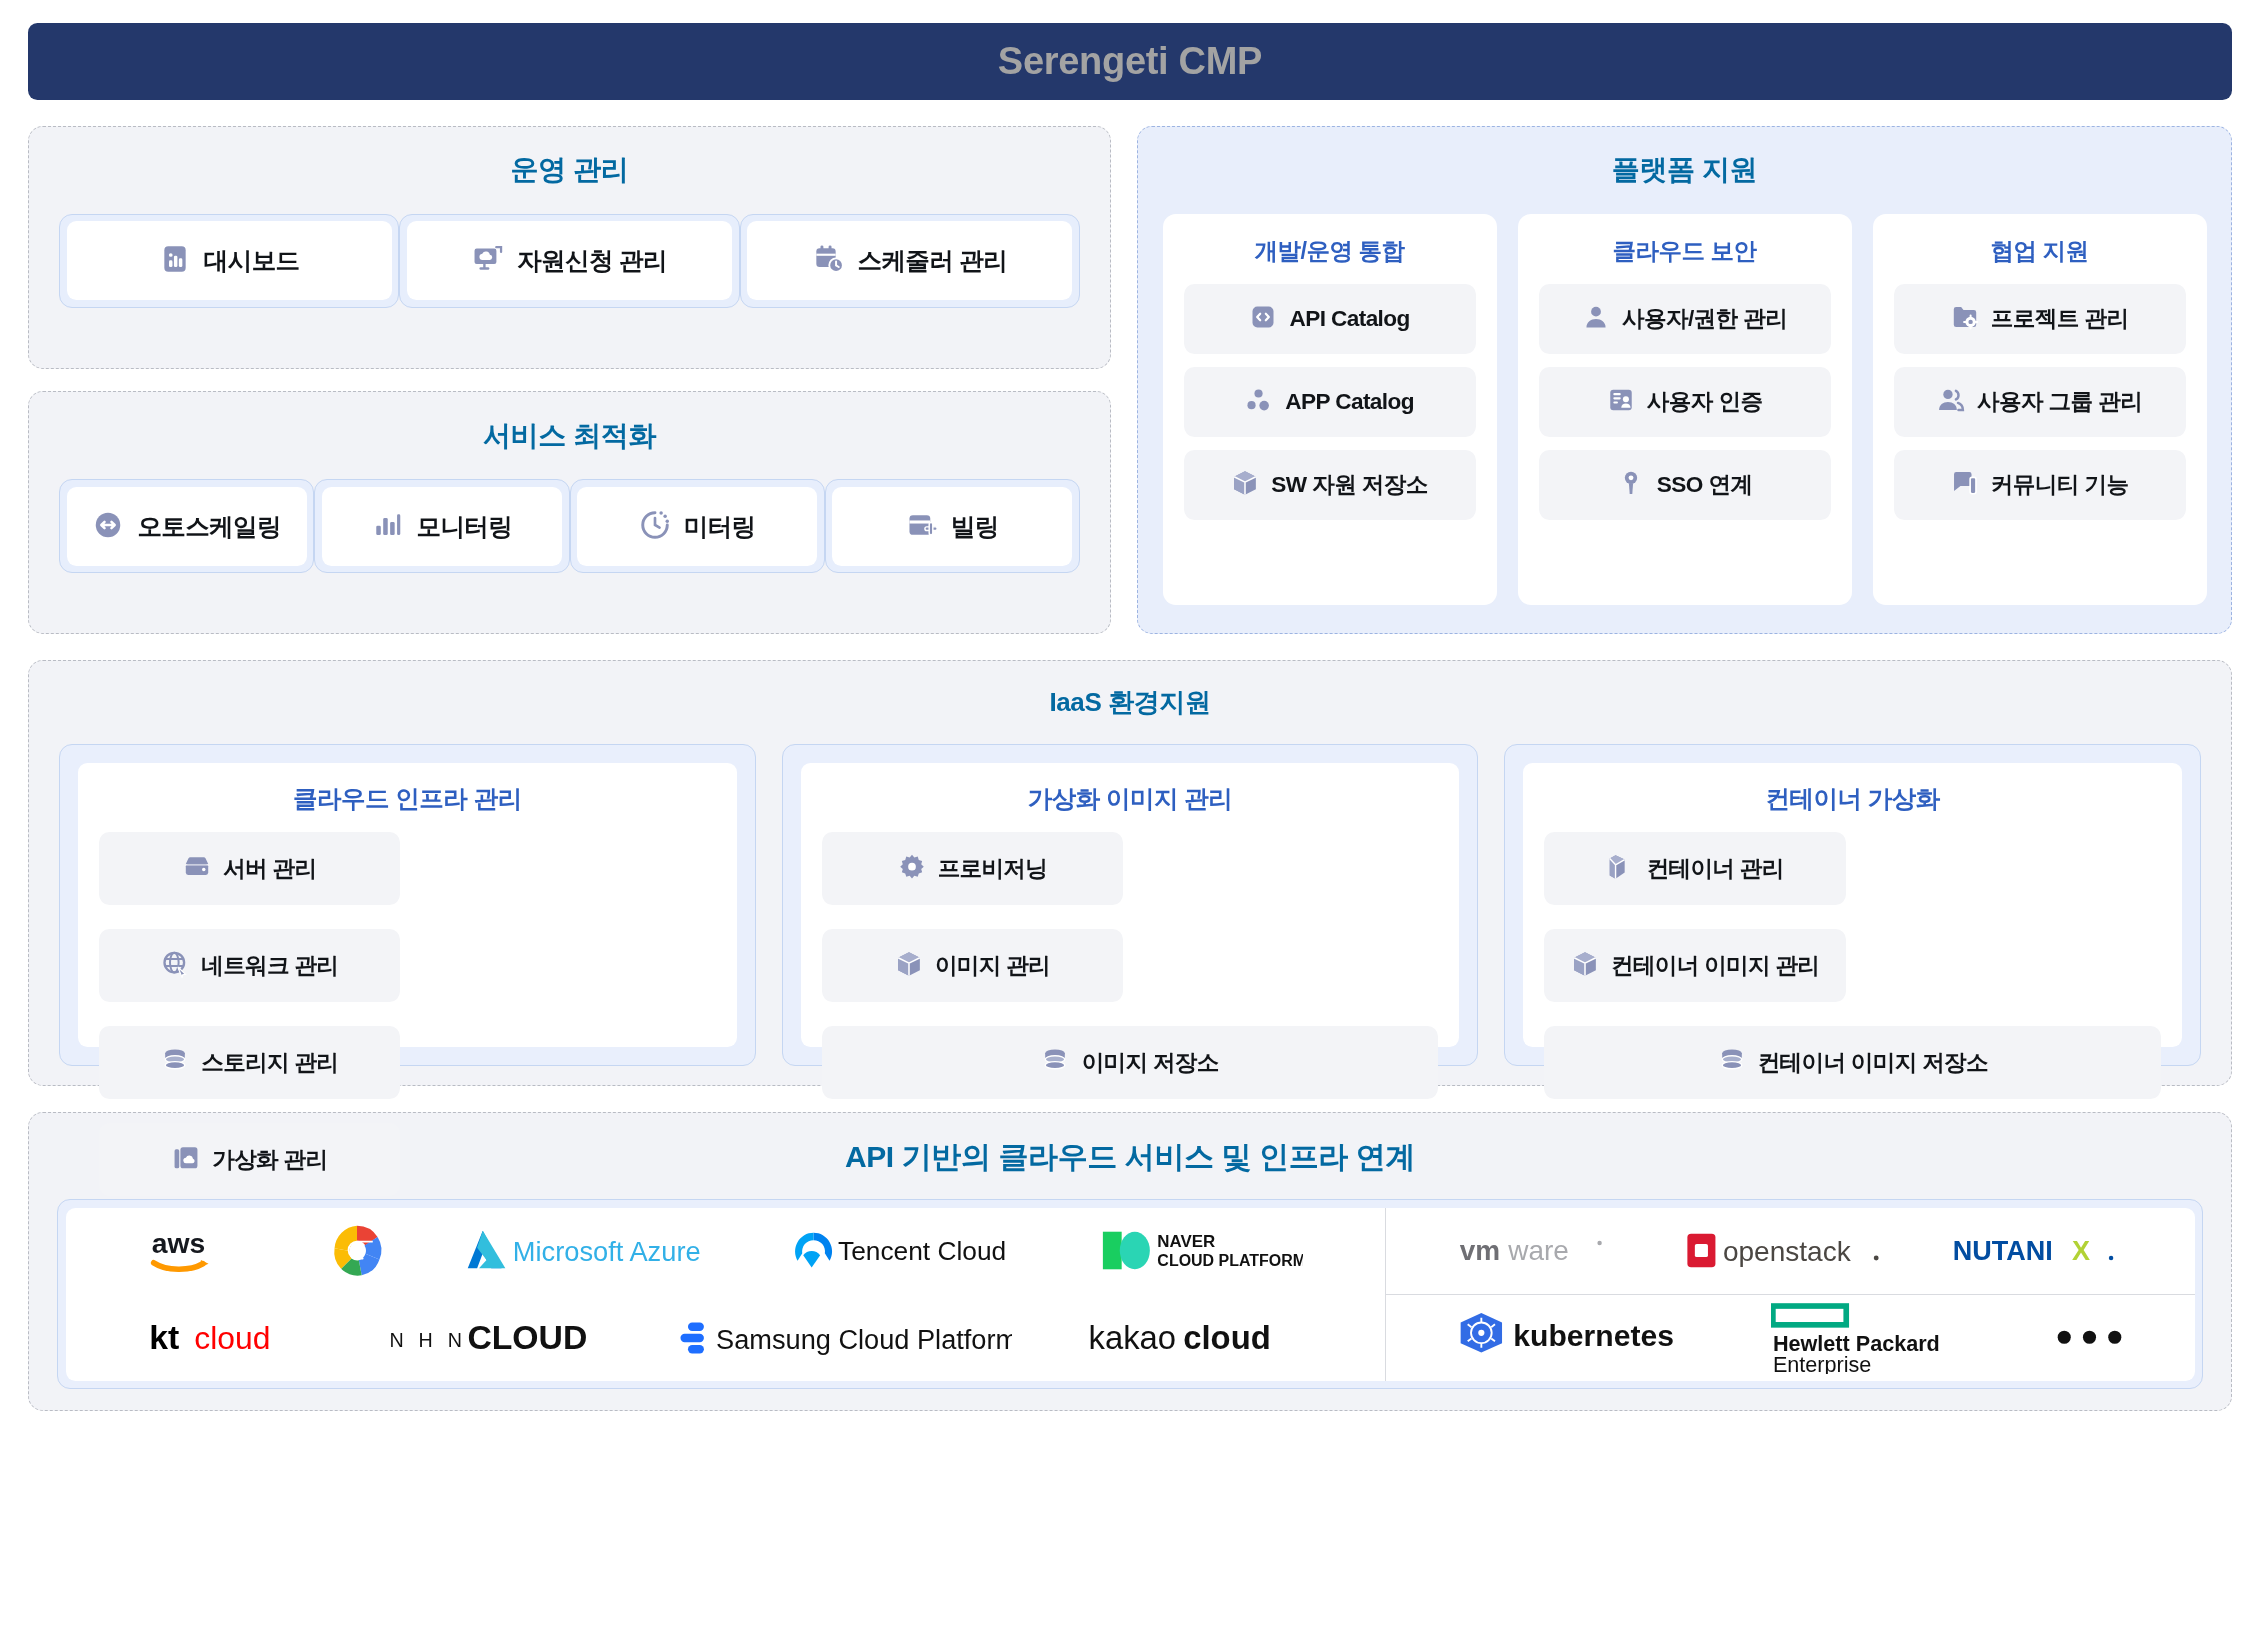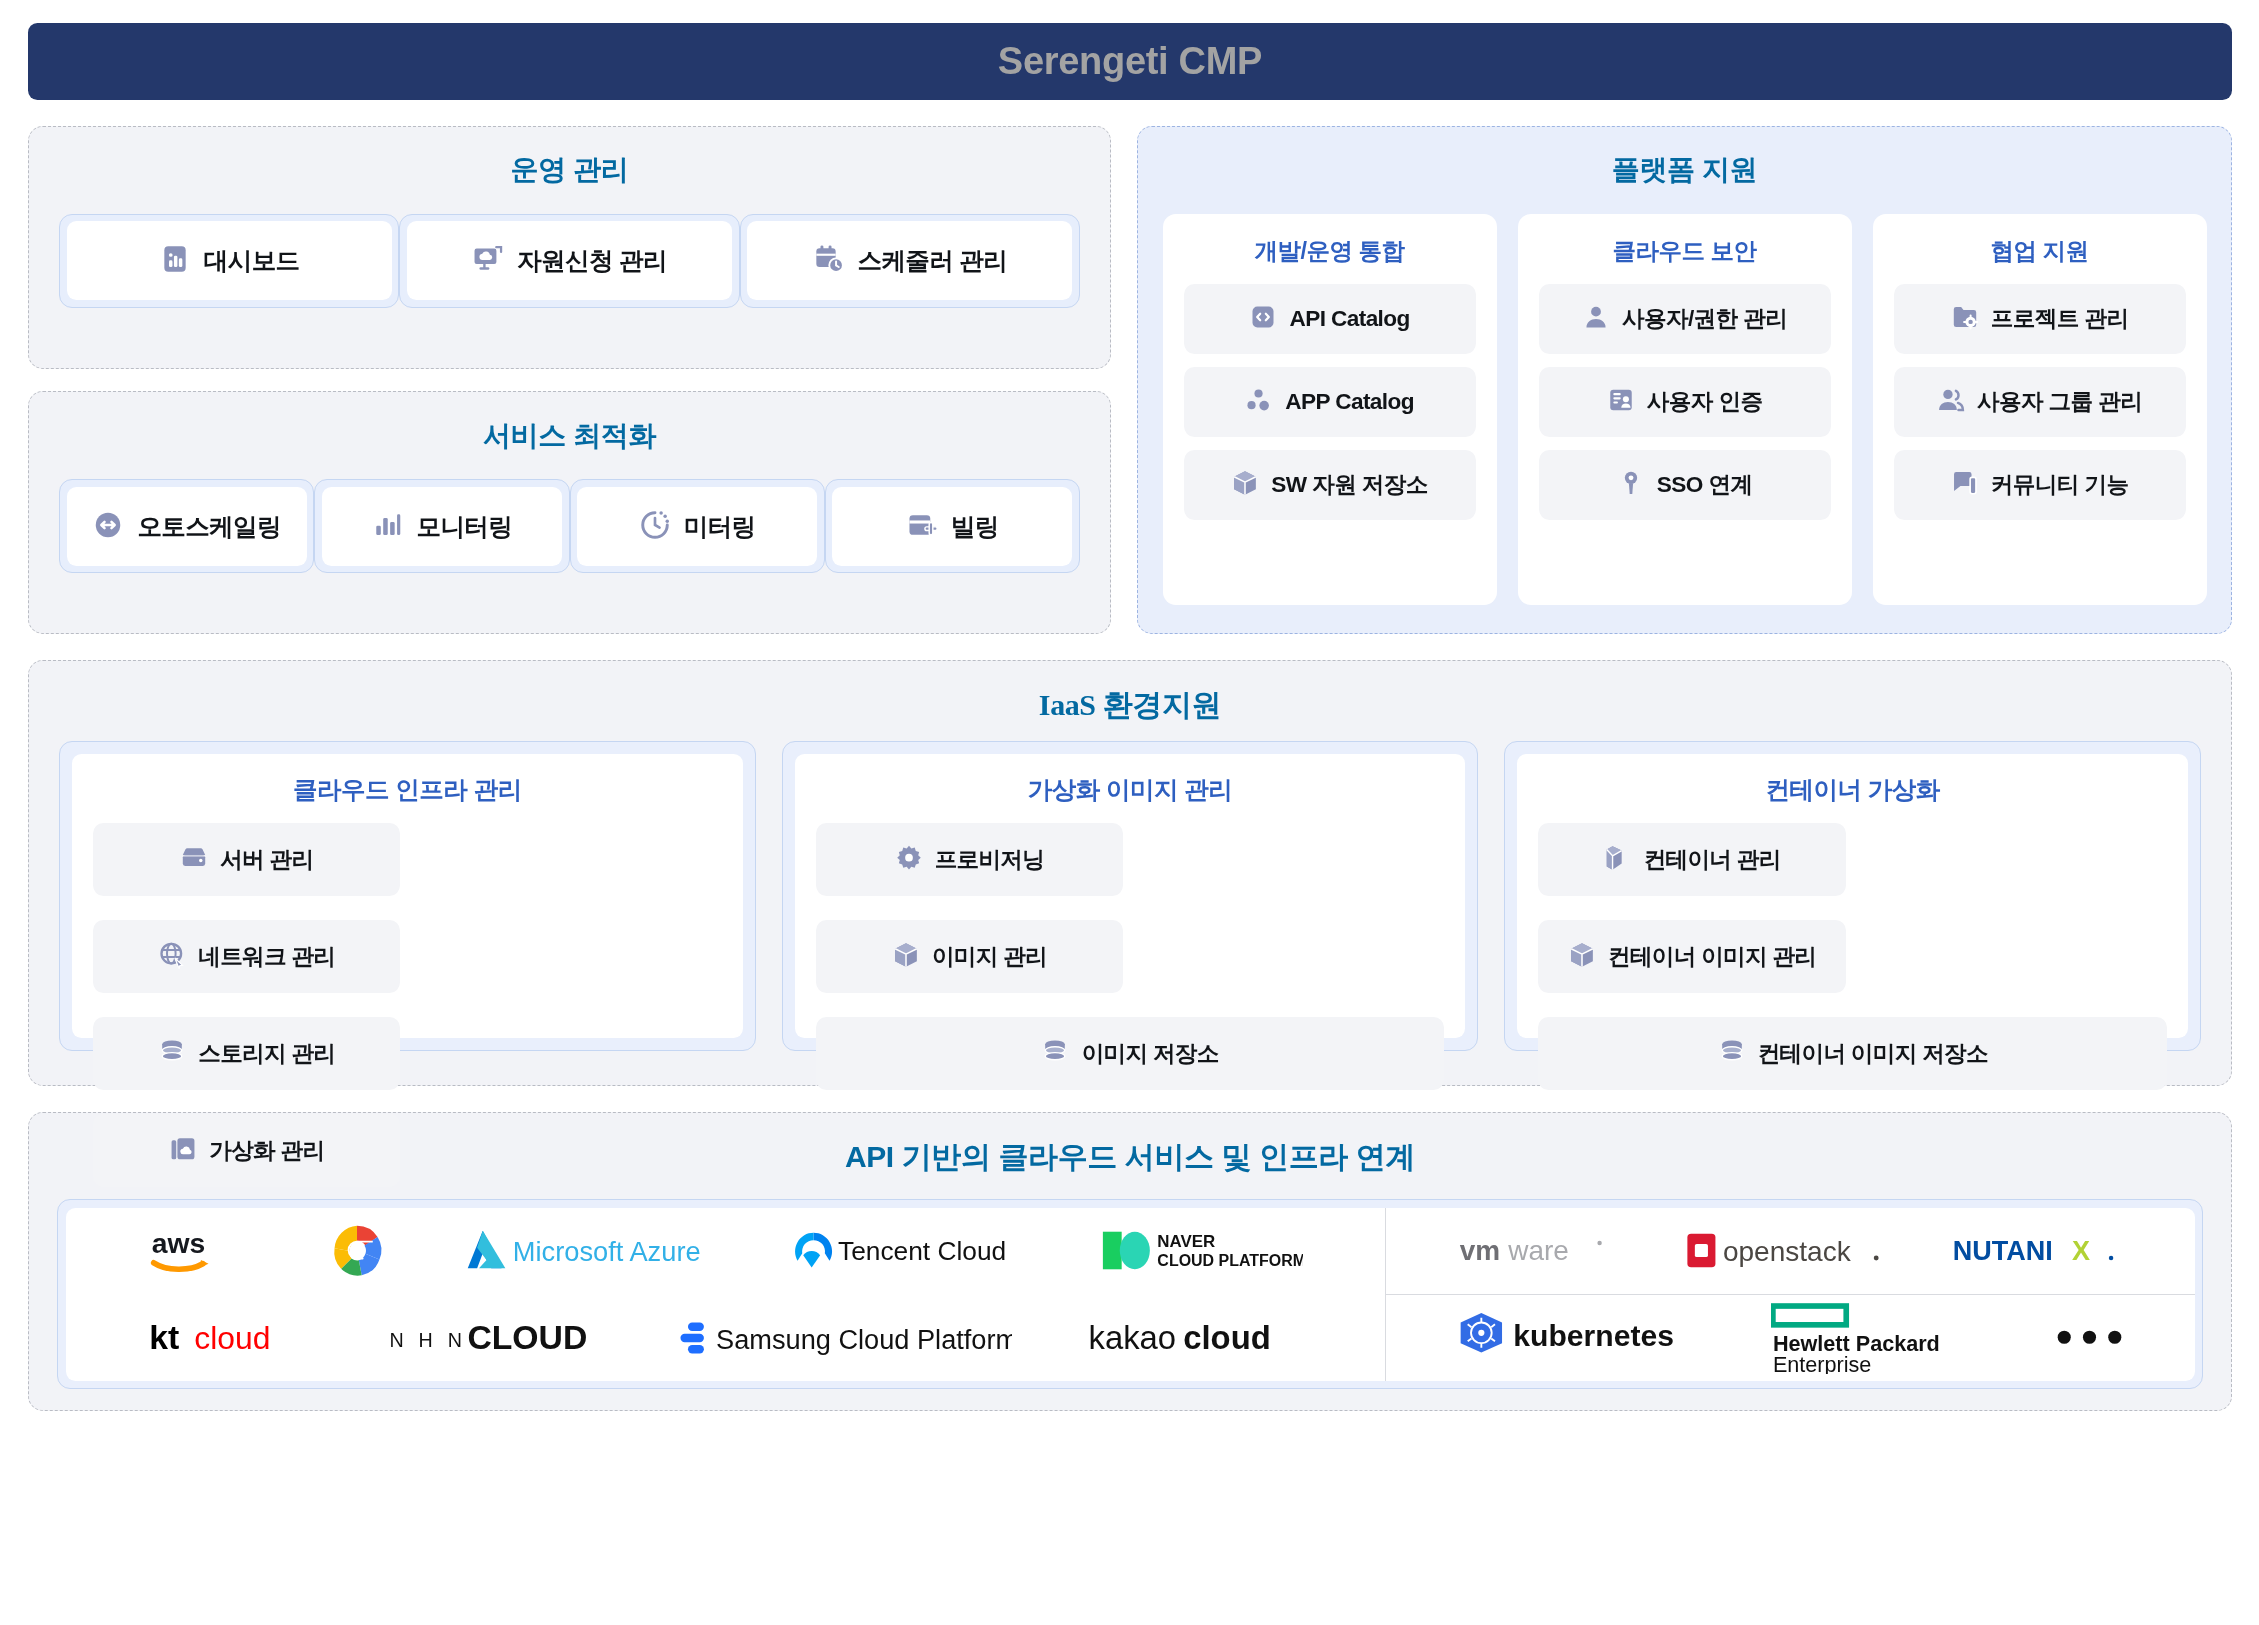--- a/index.html
+++ b/index.html
@@ -151,28 +151,28 @@
     letter-spacing: -0.6px;
     white-space: nowrap;
   }
 
   
   .iaas-box {
     margin-top: 26px;
     padding: 24.5px 30px 28px 30px;
     height: 426px;
   }
-  .iaas-box .section-title { margin-bottom: 15px; font-size: 30px; font-family: Liberation Serif, serif; }
+  .iaas-box .section-title { margin-bottom: 24px; font-size: 26px; }
   .iaas-cols { display: flex; gap: 26px; }
   .iaas-col {
     flex: 1;
     background: #e9effc;
     border: 0.9px solid #c5d6f2;
     border-radius: 13px;
-    padding: 12px;
+    padding: 18px;
   }
   .iaas-inner {
     background: #ffffff;
     border-radius: 9.4px;
     padding: 19px 21px 24.5px 21px;
     height: 284px;
   }
   .iaas-col-title {
     text-align: center;
     color: #2e5fc0;

